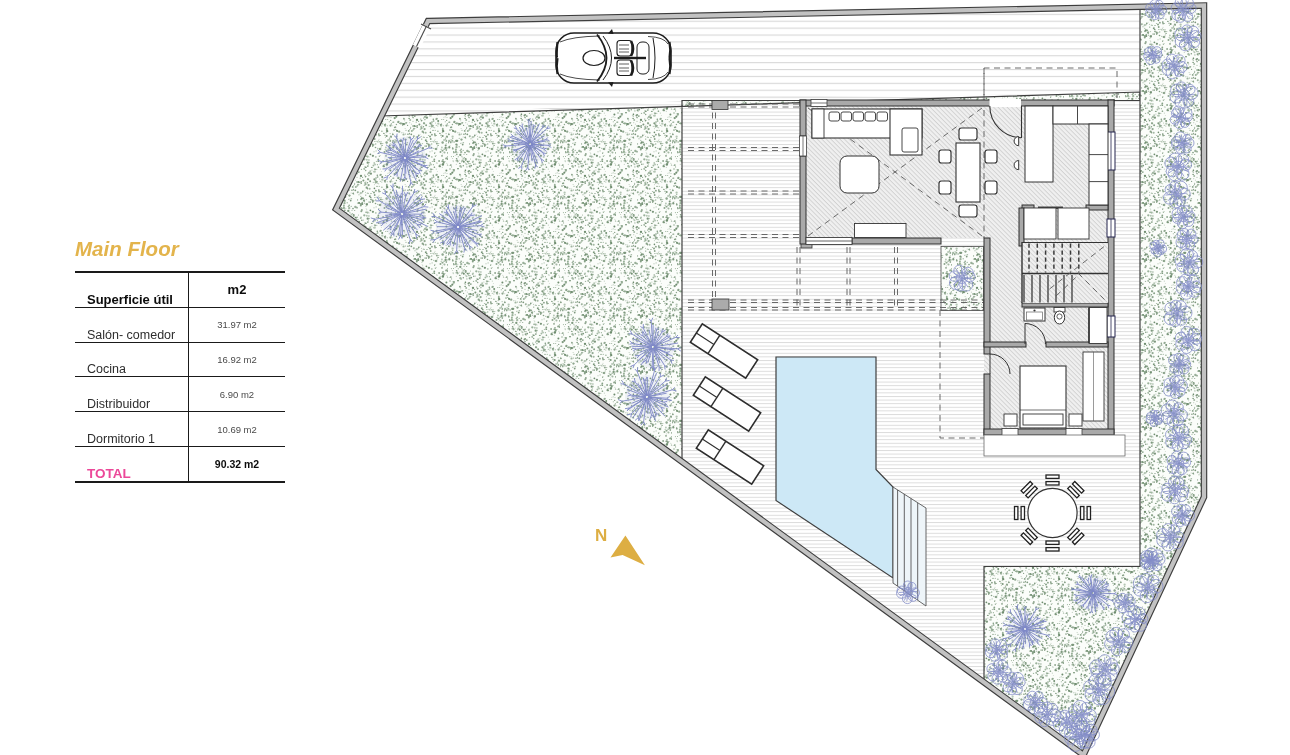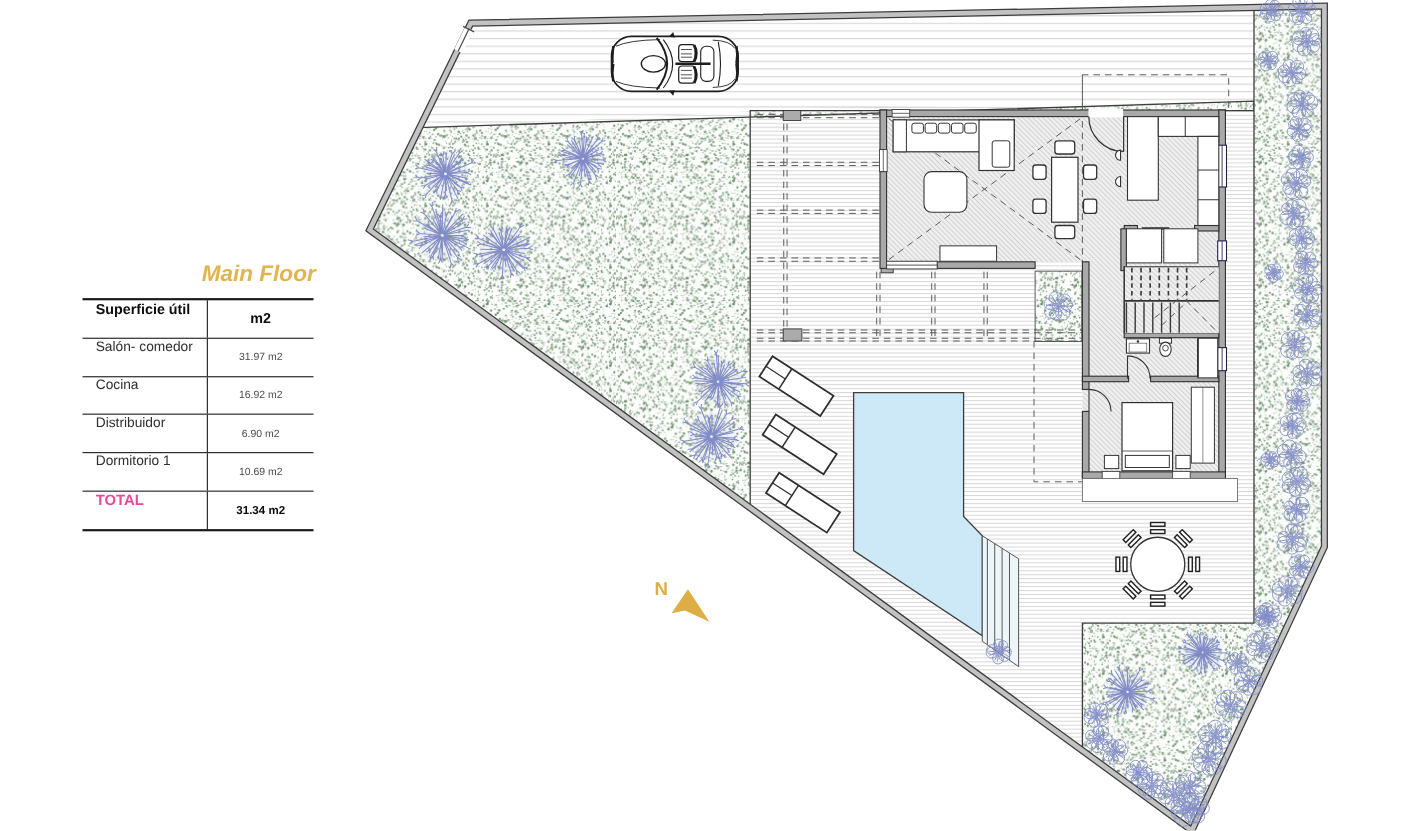--- a/index.html
+++ b/index.html
@@ -1,18 +1,18 @@
 <!DOCTYPE html>
 <html><head><meta charset="utf-8">
 <style>
 html,body{margin:0;padding:0;background:#ffffff;width:1290px;height:755px;overflow:hidden}
 body{font-family:"Liberation Sans", sans-serif;position:relative}
-#title{position:absolute;left:75px;top:237px;width:212px;text-align:right;font-size:20.5px;font-weight:bold;font-style:italic;color:#e3b44c}
+#title{position:absolute;left:75px;top:237px;width:212px;text-align:left;font-size:20.5px;font-weight:bold;font-style:italic;color:#e3b44c}
 #tbl{position:absolute;left:75px;top:271px;width:210px;border-top:2px solid #1a1a1a;border-bottom:2px solid #1a1a1a}
-.tr{display:flex;height:33.8px;border-top:1.4px solid #1a1a1a;align-items:flex-start}
+.tr{display:flex;height:33.8px;border-top:1.4px solid #1a1a1a;align-items:flex-end}
 .tr:first-child{border-top:none}
 .tl{width:101px;padding-left:12px;font-size:12.5px;color:#2e2e2e}
 .tv{flex:1;text-align:center;font-size:9.5px;color:#4a4a4a;border-left:1.5px solid #1a1a1a;align-self:stretch;display:flex;align-items:center;justify-content:center}
 .hd .tl{font-size:13px;font-weight:bold;color:#0c0c0c}
 .hd .tv{font-size:13px;font-weight:bold;color:#0c0c0c}
 .tot .tl{font-size:13.5px;font-weight:bold;color:#ec4899}
 .tot .tv{font-size:10.5px;font-weight:bold;color:#0c0c0c}
 </style></head>
 <body>
 
@@ -41,21 +41,21 @@
     </div>
 
 <div class="tr">
       <div class="tl">Dormitorio 1</div>
       <div class="tv">10.69 m2</div>
     </div>
 
 
 <div class="tr tot">
       <div class="tl">TOTAL</div>
-      <div class="tv">31.34 m2</div>
+      <div class="tv">90.32 m2</div>
     </div>
 </div>
 
 <svg width="1290" height="755" viewBox="0 0 1290 755" style="position:absolute;left:0;top:0">
 <defs>
 <pattern id="deck" width="4" height="3.6" patternUnits="userSpaceOnUse">
 <rect width="4" height="3.6" fill="#ffffff"></rect>
         <line x1="0" y1="0.5" x2="4" y2="0.5" stroke="#d7d7d7" stroke-width="0.9"></line>
 </pattern>
 <pattern id="drive" width="6" height="6.9" patternUnits="userSpaceOnUse">

